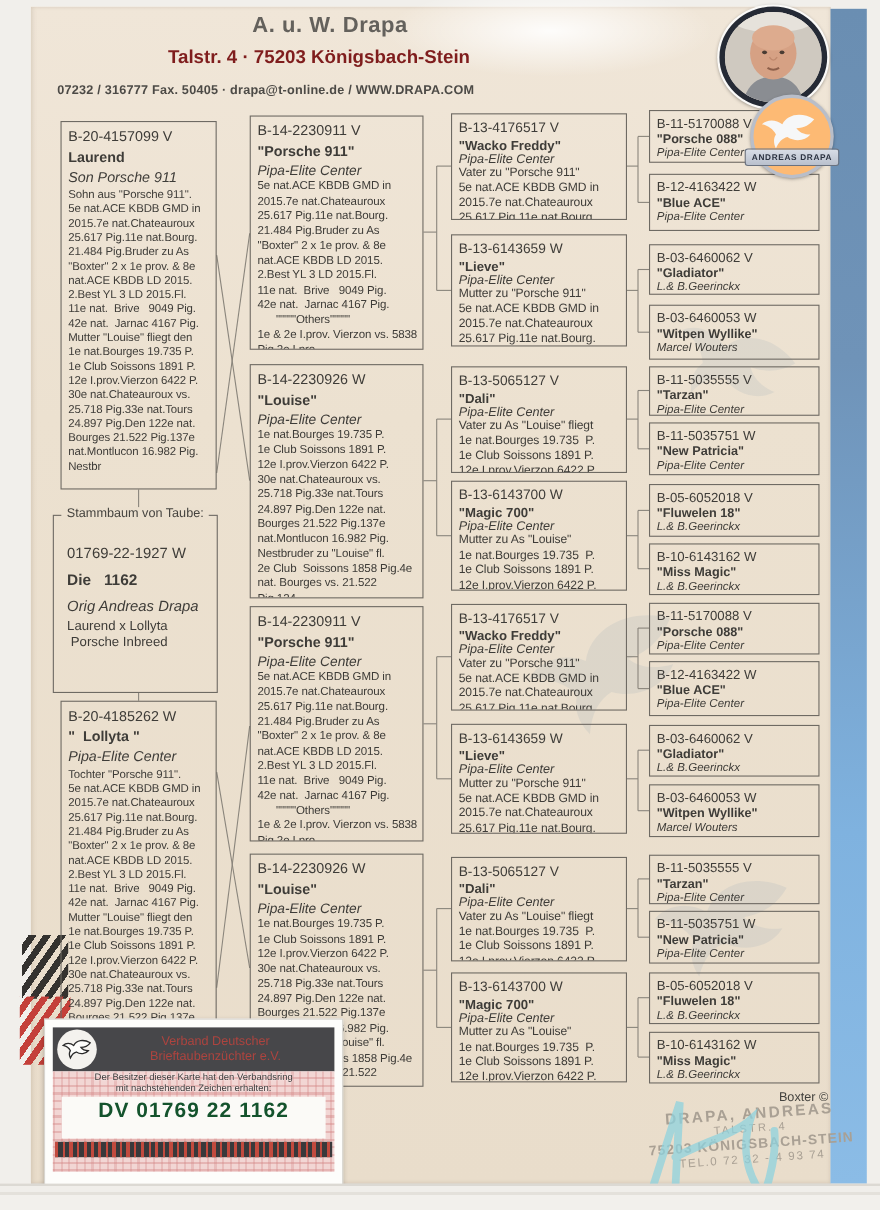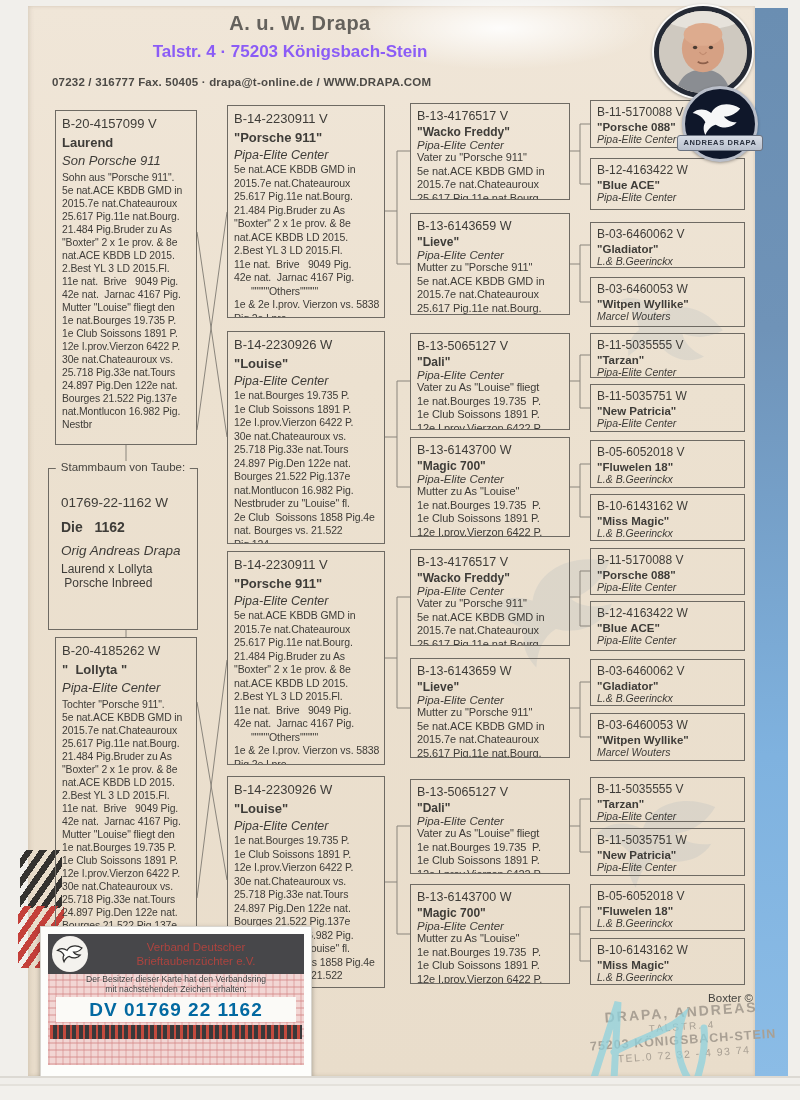--- a/index.html
+++ b/index.html
@@ -27,21 +27,21 @@
   }
   .sleeve-bottom{
     position:absolute;left:0;top:1076px;width:800px;height:24px;
     background:linear-gradient(180deg,#dcd9d3 0 2px,#f0eeea 2px 8px,#e4e1db 8px 10px,#f2f0ec 10px 24px);
     z-index:9;
   }
   
   .owner{position:absolute;left:140px;top:12px;width:320px;text-align:center;
     font-size:20px;font-weight:bold;color:#64615c;letter-spacing:.5px;z-index:3;}
   .address{position:absolute;left:90px;top:42px;width:400px;text-align:center;
-    font-size:17px;font-weight:bold;color:#8b5cf6;z-index:3;}
+    font-size:17px;font-weight:bold;color:#7f1d1d;z-index:3;}
   .contact{position:absolute;left:52px;top:76px;width:460px;text-align:left;
     font-size:11.5px;font-weight:bold;color:#4c4a46;letter-spacing:.2px;z-index:3;}
   
   .pbox{position:absolute;border:1px solid #6e6a63;box-sizing:border-box;
     overflow:hidden;padding:5px 4px 2px 6px;background:transparent;z-index:3;}
   .ring{font-size:13px;white-space:pre-wrap;}
   .pname{font-weight:bold;font-size:13px;margin:4px 0 3px;white-space:pre-wrap;}
   .ploft{font-style:italic;font-size:12.5px;margin:0 0 1px;}
   .pbody{font-size:10.8px;line-height:13px;white-space:pre-wrap;letter-spacing:-.1px;}
   .col-gen1 .pbody{font-size:10.4px;line-height:13px;}
@@ -65,21 +65,21 @@
   .s-orig{font-size:13.5px;font-style:italic;margin-bottom:4px;}
   .s-lines{font-size:12px;line-height:14px;white-space:pre-wrap;}
   
   #connectors{position:absolute;left:0;top:0;z-index:2;pointer-events:none;}
   
   .photo{position:absolute;left:652px;top:4px;width:102px;height:96px;border-radius:50%;
     background:#fbfaf8;padding:2px;box-sizing:border-box;z-index:7;box-shadow:0 1px 3px rgba(0,0,0,.3);}
   .photo-inner{width:100%;height:100%;border-radius:50%;border:5px solid #252a35;
     box-sizing:border-box;overflow:hidden;background:#cfc9c0;}
   .badge{position:absolute;left:682px;top:86px;width:76px;height:76px;border-radius:50%;
-    background:#0f172a;border:3px solid #b9bec9;box-sizing:border-box;z-index:8;
+    background:#fdba74;border:3px solid #b9bec9;box-sizing:border-box;z-index:8;
     box-shadow:0 1px 3px rgba(0,0,0,.35);}
   .badge svg.dove{position:absolute;left:-14px;top:2px;width:92px;height:58px;}
   .badge-banner{position:absolute;left:-8px;right:-8px;top:46px;height:14px;
     background:linear-gradient(180deg,#d8dde6,#b9c0cd);border:1px solid #6a7280;border-radius:3px;
     font-size:7.5px;font-weight:bold;color:#2b3240;text-align:center;line-height:13px;letter-spacing:.6px;}
   
   .wm{position:absolute;z-index:1;opacity:.13;}
   
   .flag-black{position:absolute;left:20px;top:850px;width:42px;height:58px;z-index:2;
     background:repeating-linear-gradient(125deg, transparent 0 5px, #34322f 5px 11px);}
@@ -94,21 +94,21 @@
     display:flex;align-items:center;justify-content:center;flex:0 0 auto;}
   .stk-org{flex:1;text-align:center;color:#ad443f;font-size:11.5px;line-height:14px;white-space:pre-line;}
   .stk-body{position:relative;height:91px;background-color:#f2d6d4;
     background-image:
       repeating-linear-gradient(0deg, rgba(210,130,130,.4) 0 2px, transparent 2px 7px),
       repeating-linear-gradient(90deg, rgba(210,130,130,.3) 0 2px, transparent 2px 7px);}
   .stk-title{font-size:13.5px;font-weight:bold;color:#3a3a3a;text-align:center;padding-top:3px;
     text-shadow:0 0 3px #fff;}
   .stk-small{font-size:8.6px;color:#3c3c3c;text-align:center;line-height:10px;text-shadow:0 0 2px #fff;}
   .stk-ring{background:#fbfaf7;margin:3px 8px 0;text-align:center;font-size:19px;font-weight:bold;
-    letter-spacing:1px;color:#0369a1;padding:2px 0 1px;}
+    letter-spacing:1px;color:#14532d;padding:2px 0 14px;}
   .stk-orn{height:14px;margin:3px 2px 0;background-color:#39393b;
     background-image:repeating-linear-gradient(90deg, #c24a3e 0 3px, rgba(0,0,0,0) 3px 7px, #c24a3e 7px 9px, rgba(0,0,0,0) 9px 13px);}
   
   .columba{position:absolute;left:653px;top:992px;width:100px;text-align:right;
     font-size:11.5px;color:#43423e;z-index:3;}
   .stamp{position:absolute;left:575px;top:1004px;width:215px;text-align:center;
     transform:rotate(-4deg);color:#a9a094;z-index:3;}
   .stamp-l1{font-size:14px;font-weight:bold;letter-spacing:2px;}
   .stamp-l2{font-size:10px;letter-spacing:2px;margin-top:1px;}
   .stamp-l3{font-size:12.5px;font-weight:bold;letter-spacing:1px;margin-top:1px;}
@@ -193,21 +193,21 @@
       <line x1="580" y1="852" x2="590" y2="852"></line>
     <line x1="570" y1="934" x2="580" y2="934"></line>
       <line x1="580" y1="907" x2="580" y2="961"></line>
       <line x1="580" y1="907" x2="590" y2="907"></line>
       <line x1="580" y1="961" x2="590" y2="961"></line>
   </g>
 </svg>
 
 <div class="subject-box">
   <span class="legend">Stammbaum von Taube:</span>
-  <div class="s-ring">01769-22-1162 W</div>
+  <div class="s-ring">01769-22-1927 W</div>
   <div class="s-name">Die   1162</div>
   <div class="s-orig">Orig Andreas Drapa</div>
   <div class="s-lines">Laurend x Lollyta
  Porsche Inbreed</div>
 </div>
 
 <div id="boxes">
     <div class="pbox col-gen1" style="left: 55px; top: 110px; width: 142px; height: 335px;">
       <div class="ring">B-20-4157099 V</div>
       <div class="pname">Laurend</div>

